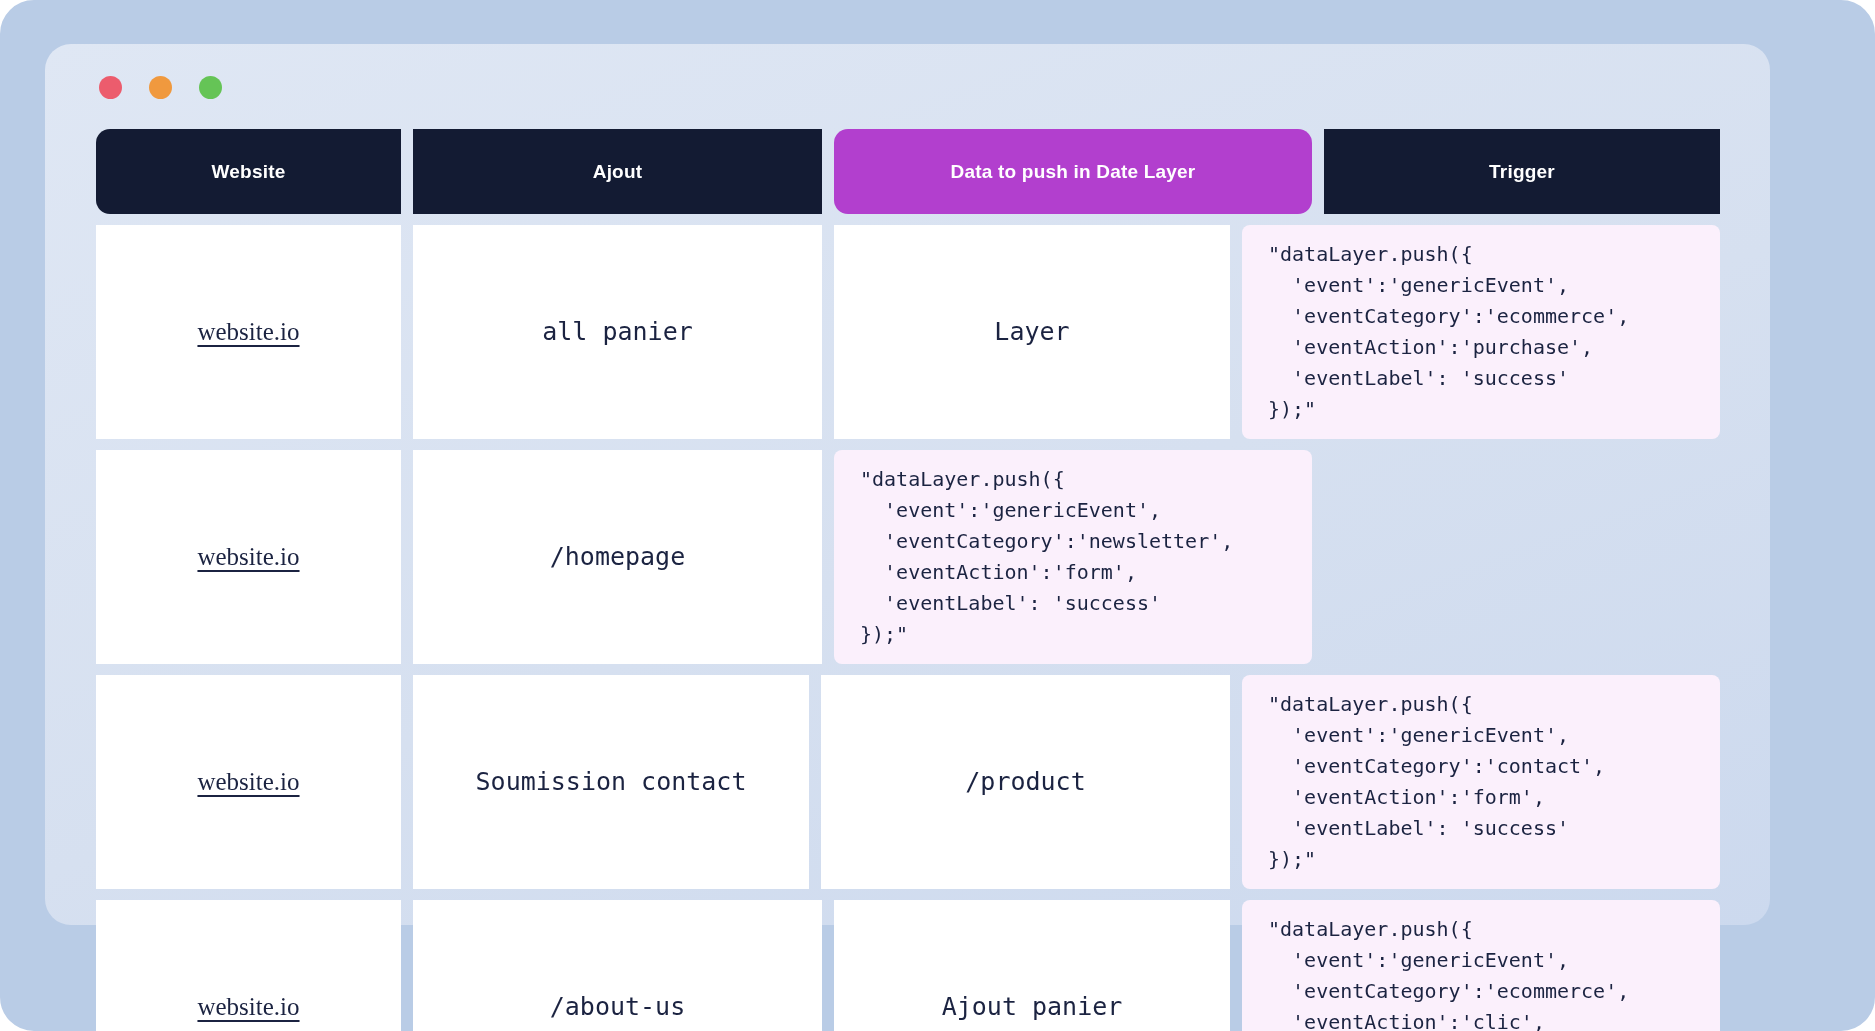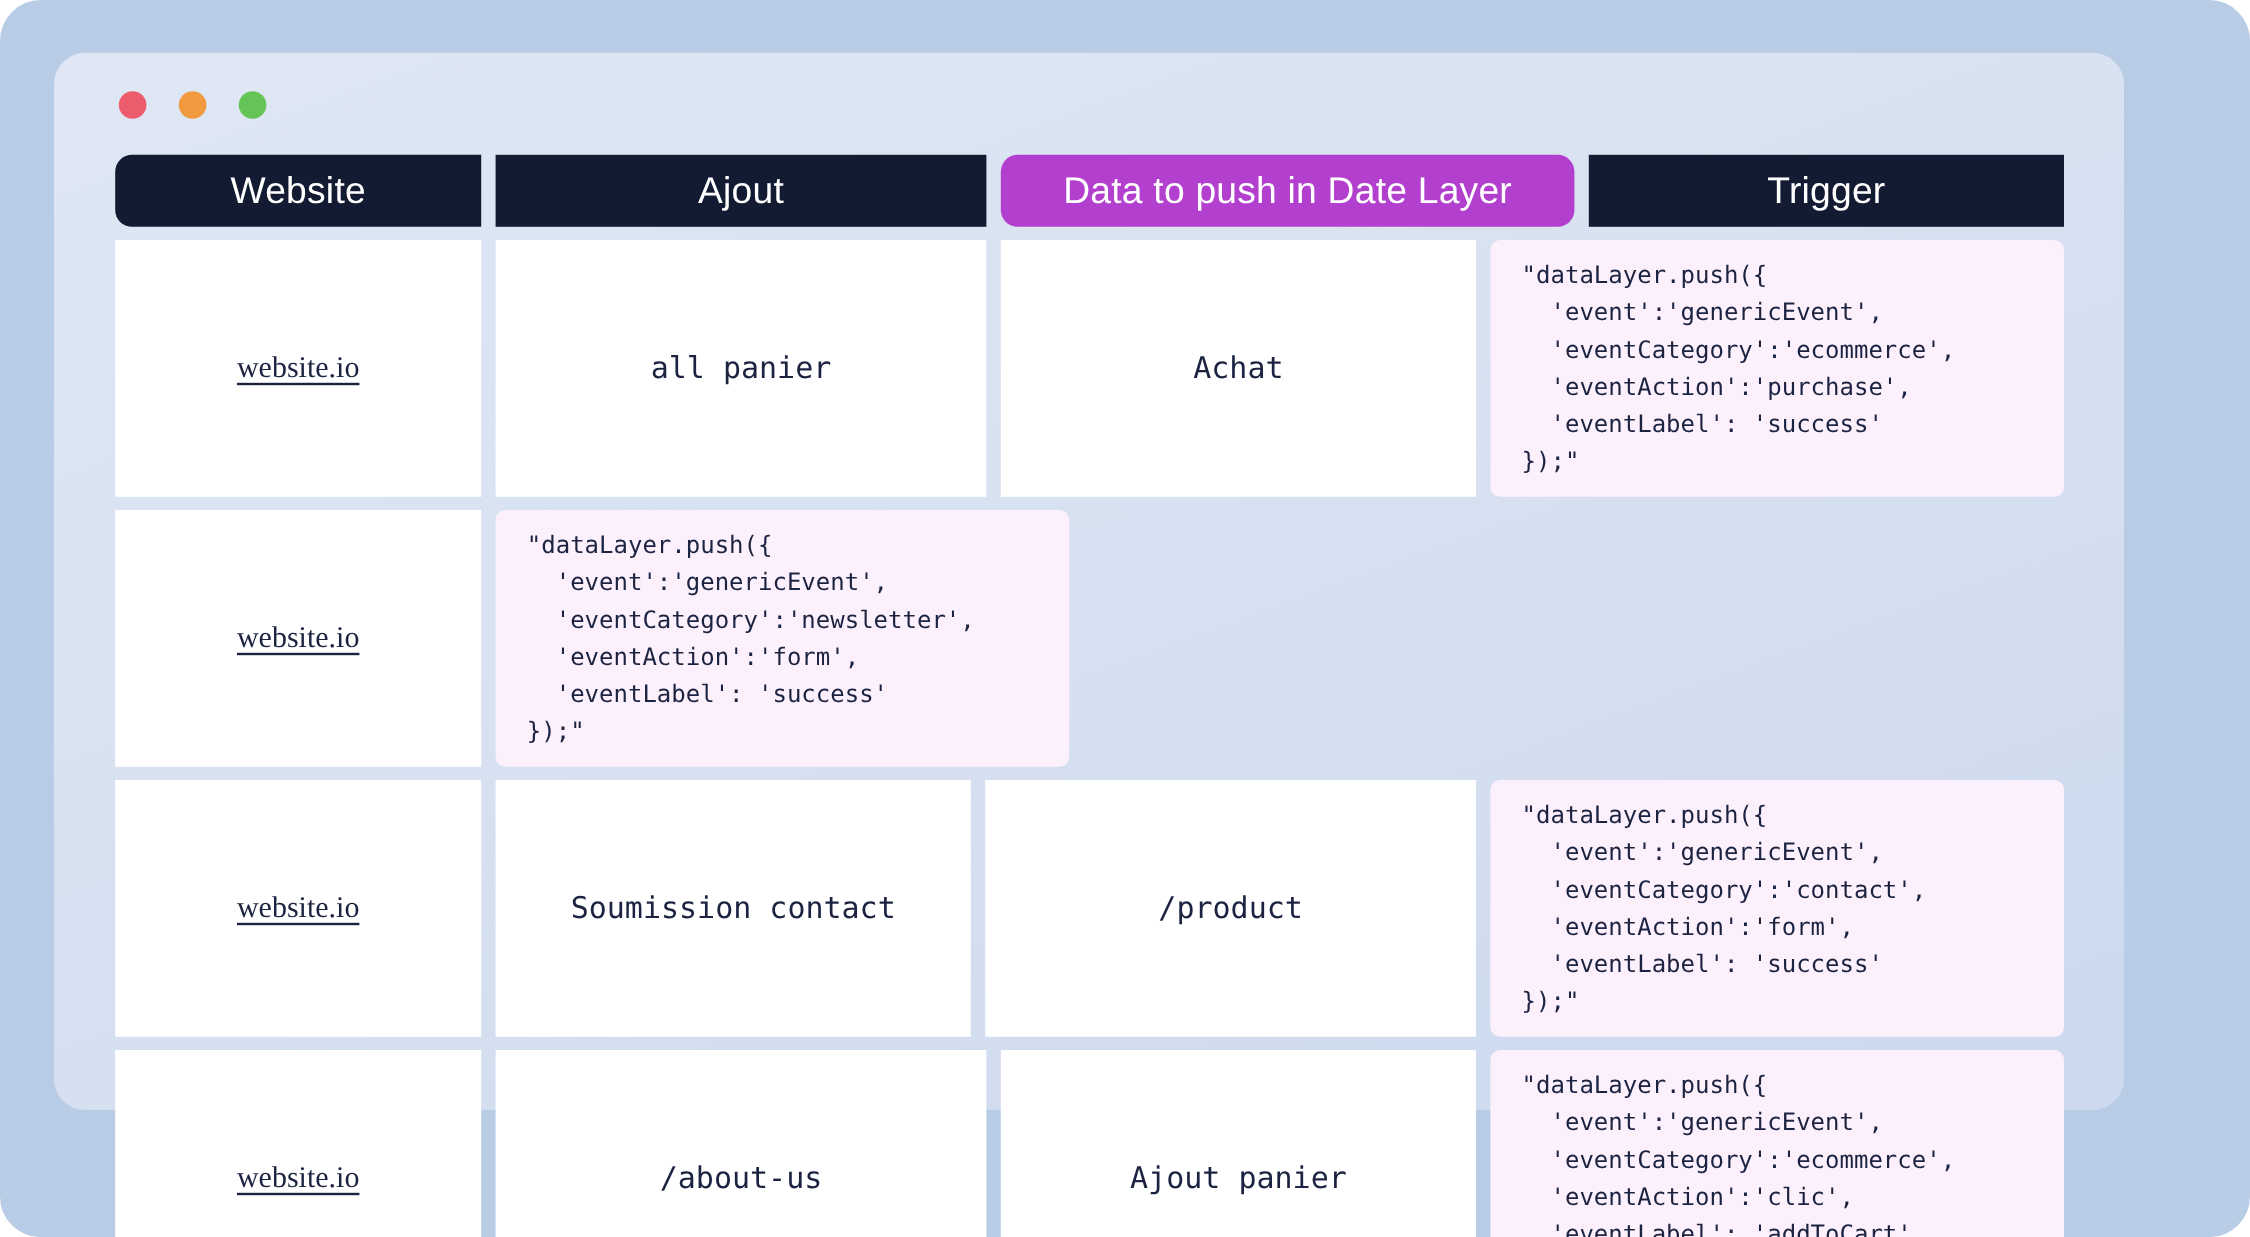--- a/index.html
+++ b/index.html
@@ -57,24 +57,24 @@
     flex:0 0 auto;
   }
   .c-website{ width:305px; }
   .c-page   { width:409px; }
   .c-trigger{ width:396px; }
   .c-data   { width:478px; }
 
   
   .row.header .cell{
     background:#131b33;
-    height:60px;
+    height:85px;
     display:flex; align-items:center; justify-content:center;
     color:#ffffff;
-    font-size:31px; font-weight:normal;
+    font-size:19px; font-weight:bold;
     letter-spacing:.2px;
   }
   .row.header .c-website{ border-radius:14px 0 0 14px; }
   .row.header .c-data{
     background:#b23fce;
     border-radius:14px 14px 14px 14px;
   }
   .row.header .c-trigger{ border-radius:0 0 0 0; }
 
   
@@ -139,35 +139,36 @@
       <div class="cell c-page">Ajout</div>
       <div class="cell c-data">Data to push in Date Layer</div>
       <div class="cell c-trigger">Trigger</div>
     </div>
 
     <div class="row body first">
       <div class="cell c-website">
         <a href="#">website.io</a>
       </div>
       <div class="cell c-page">all panier</div>
-      <div class="cell c-trigger">Achat</div>
+      <div class="cell c-trigger">Layer</div>
       <div class="cell c-data">
         <pre class="code">"dataLayer.push({
   'event':'genericEvent',
   'eventCategory':'ecommerce',
   'eventAction':'purchase',
   'eventLabel': 'success'
 });"</pre>
       </div>
     </div>
 
     <div class="row body">
       <div class="cell c-website">
         <a href="#">website.io</a>
       </div>
+      <div class="cell c-page">/homepage</div>
       <div class="cell c-data">
         <pre class="code">"dataLayer.push({
   'event':'genericEvent',
   'eventCategory':'newsletter',
   'eventAction':'form',
   'eventLabel': 'success'
 });"</pre>
       </div>
     </div>
 

